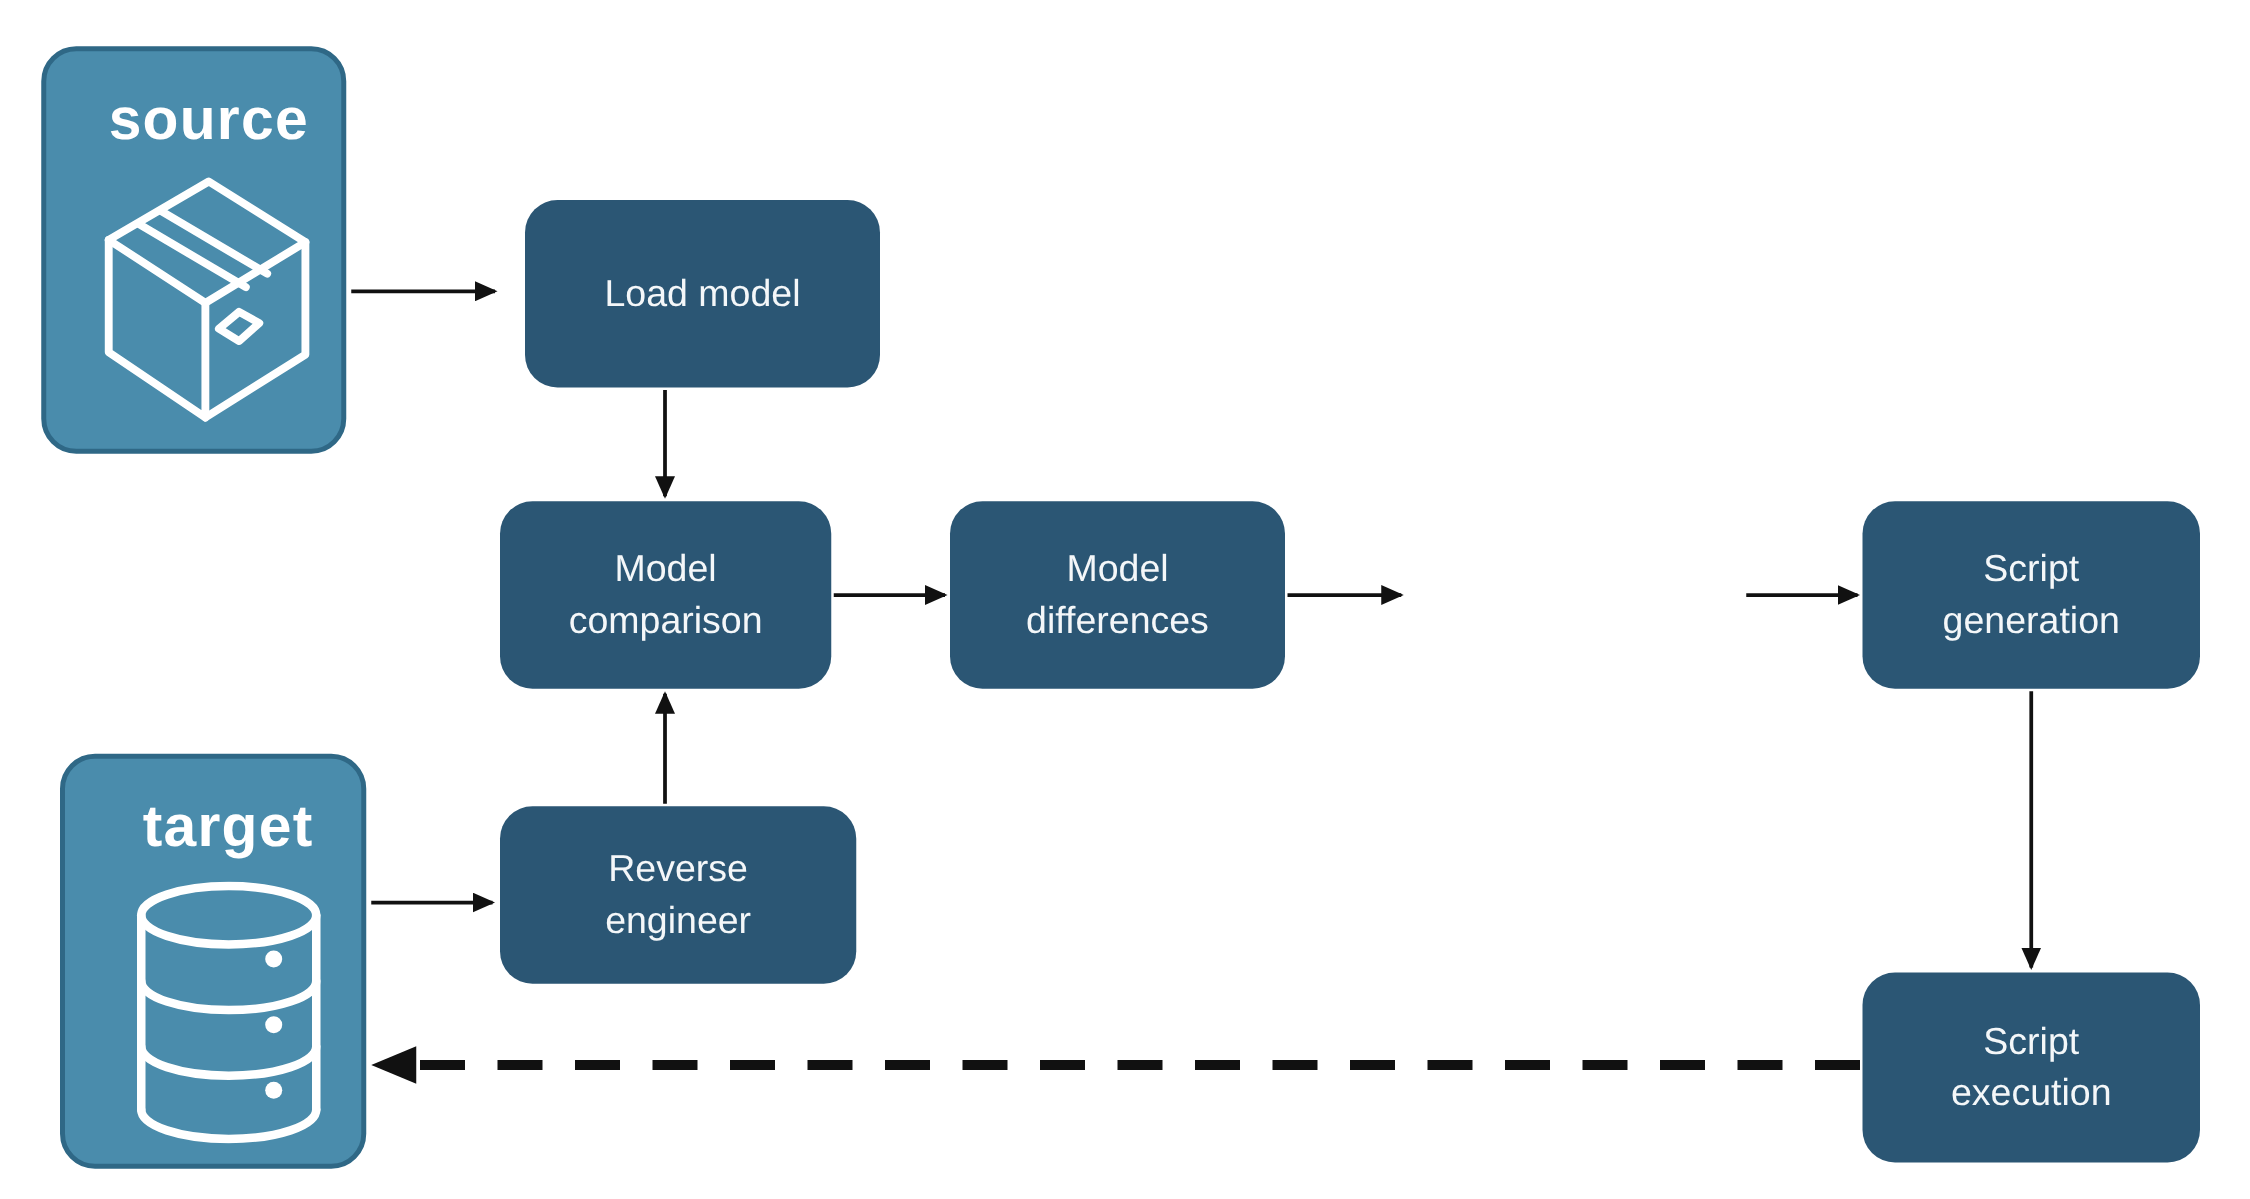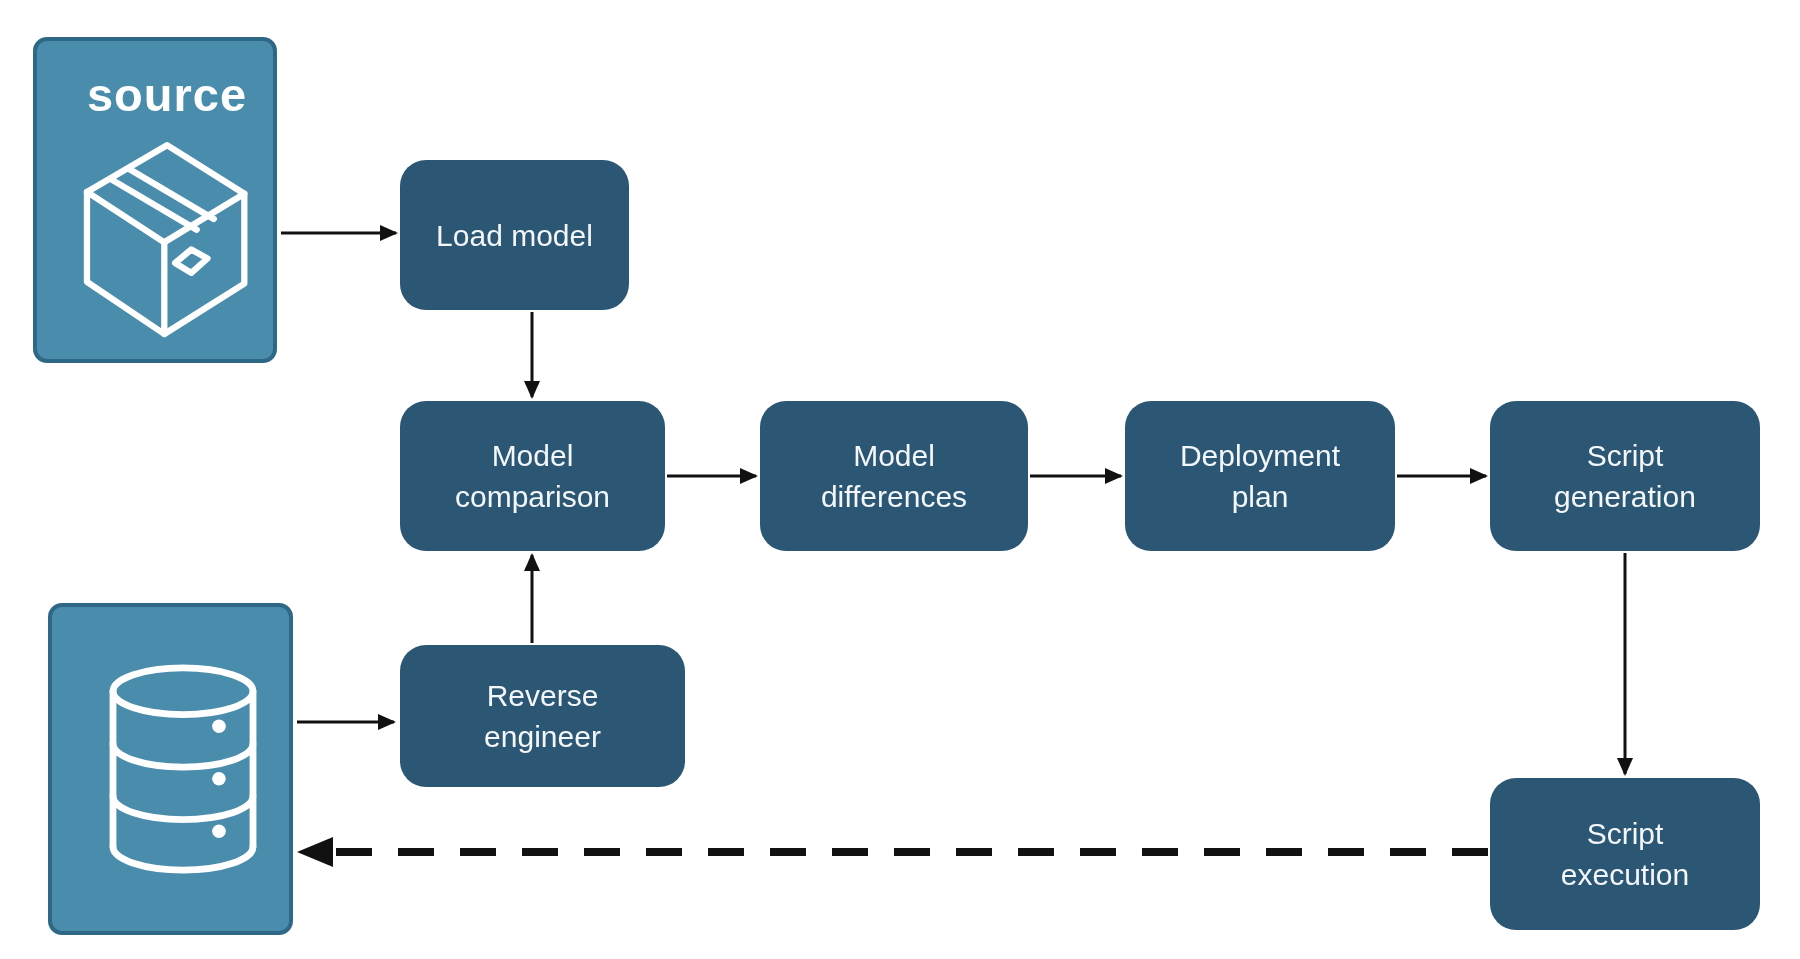--- a/index.html
+++ b/index.html
@@ -11,21 +11,21 @@
   .edge{stroke:#111111;stroke-width:3;fill:none;}
   .edge-dashed{stroke:#111111;stroke-width:8;stroke-dasharray:36 26;fill:none;}
   .arrowfill{fill:#111111;stroke:none;}
 
   .node{position:absolute;box-sizing:border-box;display:flex;align-items:center;justify-content:center;}
   .process{
     background:#2B5674;border-radius:26px;color:#F4F7F9;
     font-size:30px;line-height:41px;text-align:center;white-space:pre-line;
   }
   .store{
-    background:#4A8CAC;border:4px solid #2F6886;border-radius:14px;
+    background:#4A8CAC;border:4px solid #2F6886;border-radius:28px;
     flex-direction:column;justify-content:flex-start;color:#ffffff;padding-left:24px;
   }
   .store-label{
     font-size:47px;font-weight:bold;text-align:center;letter-spacing:1px;margin-top:26px;
   }
   .store-icon{flex:1 1 auto;display:flex;align-items:center;justify-content:center;width:100%;}
   .icon-svg{stroke:#ffffff;fill:none;stroke-width:7;stroke-linejoin:round;stroke-linecap:round;}
 </style>
 </head>
 <body>
@@ -60,53 +60,50 @@
         <path d="M11,60 L11,160 L97,218 L97,116"></path>
         <path d="M186,62 L186,162 L97,218"></path>
         <path d="M57,34 L152,90"></path>
         <path d="M38,46 L133,102"></path>
         <path d="M127,124 L145,134 L127,150 L109,139 Z"></path>
       </svg>
     </div>
   </div>
 
   <div class="node store" style="left:48px;top:603px;width:245px;height:332px">
+    <div class="store-label">target</div>
     <div class="store-icon">
       <svg class="icon-svg" width="156" height="210" viewBox="0 0 160 216">
         <ellipse cx="80" cy="28" rx="72" ry="24"></ellipse>
         <path d="M8,28 L8,188"></path>
         <path d="M152,28 L152,188"></path>
         <path d="M8,188 A72,24 0 0 0 152,188"></path>
         <path d="M8,82 A72,24 0 0 0 152,82"></path>
         <path d="M8,136 A72,24 0 0 0 152,136"></path>
         <circle cx="117" cy="64" r="7" fill="#ffffff" stroke="none"></circle>
         <circle cx="117" cy="118" r="7" fill="#ffffff" stroke="none"></circle>
         <circle cx="117" cy="172" r="7" fill="#ffffff" stroke="none"></circle>
       </svg>
     </div>
   </div>
 
-  <div class="node process" style="left:400px;top:160px;width:229px;height:150px">
+  <div class="node process" style="left:420px;top:160px;width:284px;height:150px">
     <span>Load model</span>
   </div>
 
   <div class="node process" style="left:400px;top:401px;width:265px;height:150px">
     <span>Model
 comparison</span>
   </div>
 
   <div class="node process" style="left:760px;top:401px;width:268px;height:150px">
     <span>Model
 differences</span>
   </div>
 
-  <div class="node process" style="left:1125px;top:401px;width:270px;height:150px">
-    <span>Deployment
-plan</span>
-  </div>
 
   <div class="node process" style="left:1490px;top:401px;width:270px;height:150px">
     <span>Script
 generation</span>
   </div>
 
   <div class="node process" style="left:400px;top:645px;width:285px;height:142px">
     <span>Reverse
 engineer</span>
   </div>

